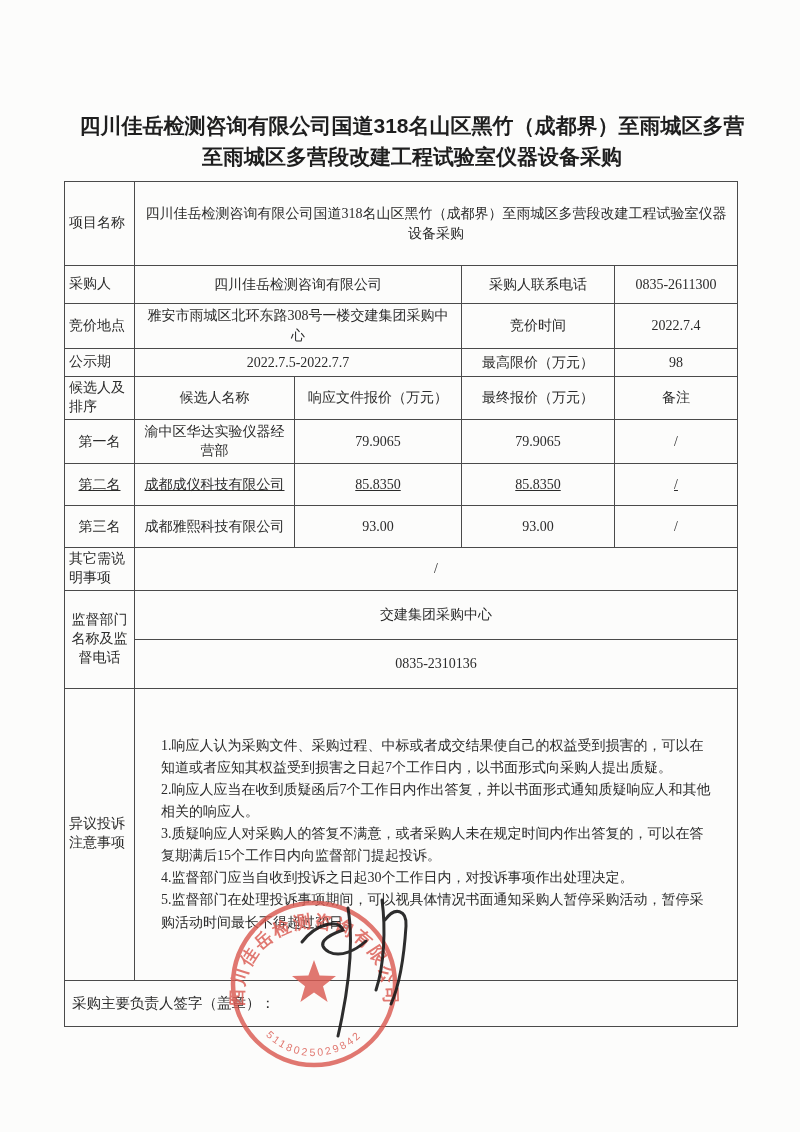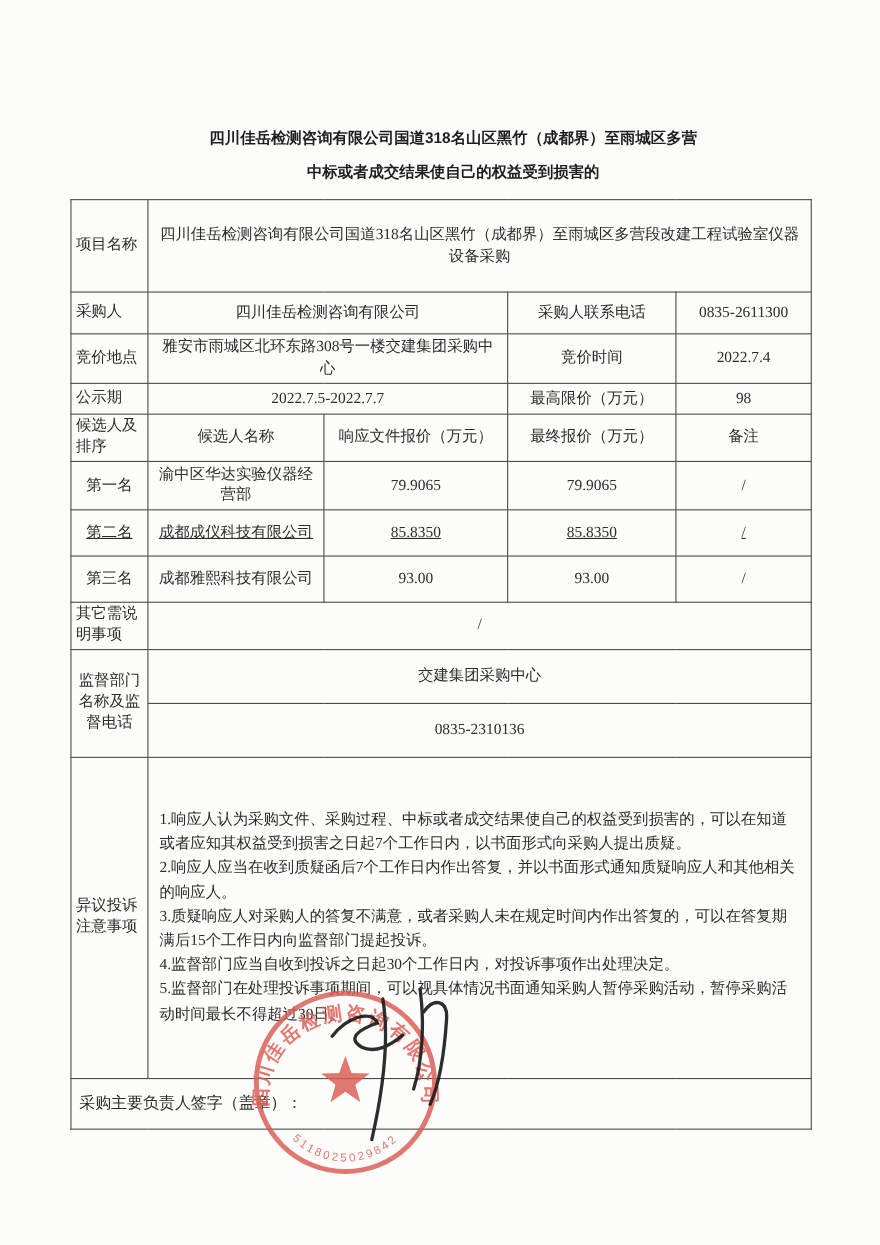--- a/index.html
+++ b/index.html
@@ -9,21 +9,21 @@
     background:#fcfcfb;
     font-family:"Liberation Serif","DejaVu Serif",serif;
     color:#2b2b2b;
     overflow:hidden;
   }
   .title {
     padding-top:110px;
     text-align:center;
     font-family:"Liberation Sans","DejaVu Sans",sans-serif;
     font-weight:bold;
-    font-size:14px;
+    font-size:21px;
     line-height:31px;
     color:#1e1e1e;
     padding-left:24px;
   }
   table.doc {
     border-collapse:collapse;
     table-layout:fixed;
     width:673px;
     margin:9px 0 0 64px;
   }
@@ -43,42 +43,42 @@
   tr.r-venue    { height:45px; }
   tr.r-publicity{ height:28px; }
   tr.r-candhead { height:38px; }
   tr.r-cand1    { height:44px; }
   tr.r-cand2    { height:42px;text-decoration:underline; }
   tr.r-cand3    { height:42px; }
   tr.r-other    { height:43px; }
   tr.r-sup      { height:36px; }
   tr.r-objection{ height:292px; }
   tr.r-sign     { height:46px; }
-  td.objection-cell { text-align:left; padding:6px 10px;margin-left:47px; }
+  td.objection-cell { text-align:left; padding:6px 26px;margin-left:47px; }
   .obj-line { font-size:14px; line-height:1.58; text-align:left; }
   td.sign-cell { text-align:left; padding-left:7px; font-size:14.5px; }
   .stamp {
     position:absolute; left:221px; top:891px;
     opacity:0.82;
     pointer-events:none;
   }
   .signature {
     position:absolute; left:286px; top:886px;
     opacity:0.92;
     pointer-events:none;
   }
 </style>
 </head>
 <body>
 
 <div class="page">
 
   <div class="title">
     <div>四川佳岳检测咨询有限公司国道318名山区黑竹（成都界）至雨城区多营</div>
-    <div>中标或者成交结果使自己的权益受到损害的</div>
+    <div>至雨城区多营段改建工程试验室仪器设备采购</div>
   </div>
 
   <table class="doc">
     <colgroup>
       <col style="width:70px">
         <col style="width:160px">
         <col style="width:167px">
       <col style="width:153px">
         <col style="width:123px">
     </colgroup>

